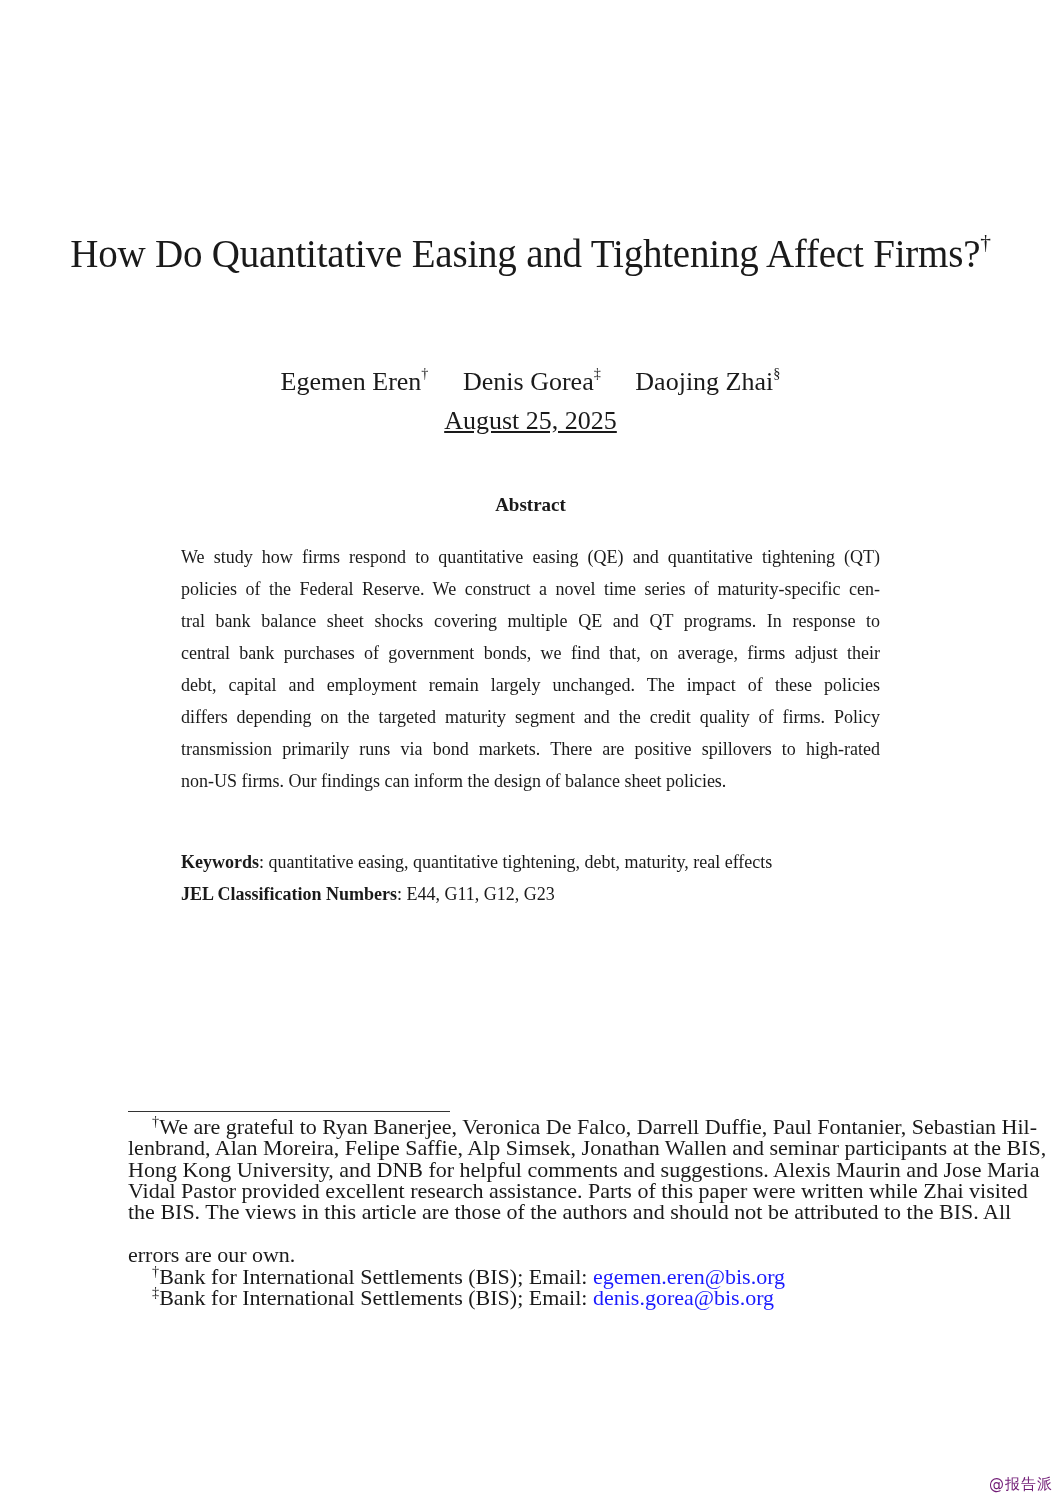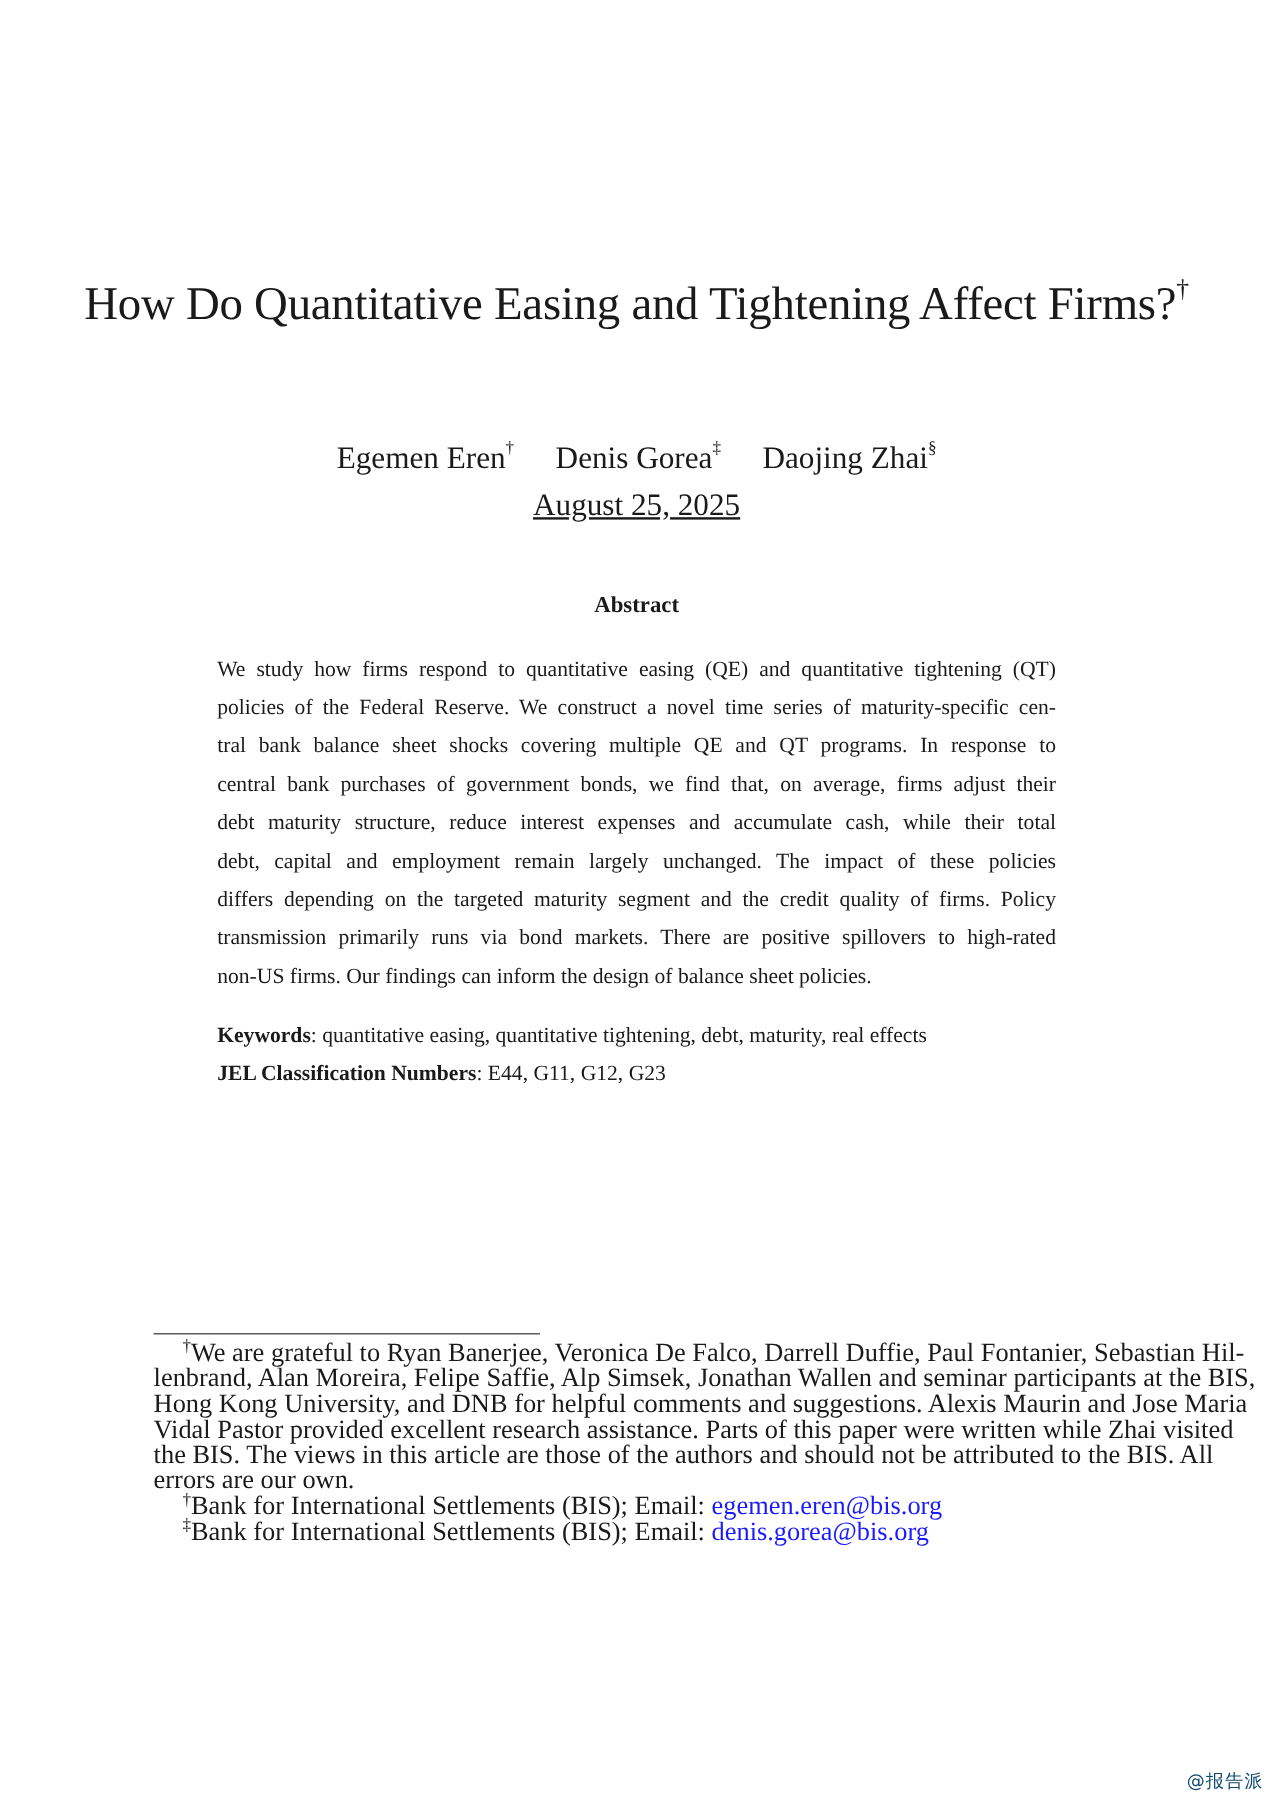--- a/index.html
+++ b/index.html
@@ -110,38 +110,38 @@
       line-height: 21.3px;
     }
     .fn-line {
       display: block;
       white-space: nowrap;
       text-align: justify;
       text-align-last: justify;
       height: 21.3px;
     }
     .fn-line.indent { padding-left: 24px; }
-    .fn-line.last { text-align-last: left; }
+    .fn-line.last { text-align-last: left; margin-top: 22px; }
     .fn-line.short { text-align-last: left; }
     .fn-mark {
       font-size: 0.65em;
       vertical-align: 0.55em;
       line-height: 0;
     }
     a.email {
       color: #1a1aff;
       text-decoration: none;
     }
     .watermark {
       position: absolute;
       right: 8px;
       bottom: 6px;
       font-family: "DejaVu Sans", sans-serif;
       font-size: 15px;
-      color: #0c4a6e;
+      color: #701a75;
       letter-spacing: 1px;
     }
   </style>
 </head>
 <body>
 
 <div class="page">
 
   <h1 class="title" style="margin:0;font-weight:normal;">
     <span>How Do Quantitative Easing and Tightening Affect Firms?</span><sup>†</sup>
@@ -155,21 +155,20 @@
 
   <div class="date">August 25, 2025</div>
 
   <div class="abstract-heading">Abstract</div>
 
   <div class="abstract-body">
     <span class="abstract-line">We study how firms respond to quantitative easing (QE) and quantitative tightening (QT)</span>
     <span class="abstract-line">policies of the Federal Reserve. We construct a novel time series of maturity-specific cen-</span>
     <span class="abstract-line">tral bank balance sheet shocks covering multiple QE and QT programs. In response to</span>
     <span class="abstract-line">central bank purchases of government bonds, we find that, on average, firms adjust their</span>
-    <span class="abstract-line">debt maturity structure, reduce interest expenses and accumulate cash, while their total</span>
     <span class="abstract-line">debt, capital and employment remain largely unchanged. The impact of these policies</span>
     <span class="abstract-line">differs depending on the targeted maturity segment and the credit quality of firms. Policy</span>
     <span class="abstract-line">transmission primarily runs via bond markets. There are positive spillovers to high-rated</span>
     <span class="abstract-line last">non-US firms. Our findings can inform the design of balance sheet policies.</span>
   </div>
 
   <div class="meta">
     <span class="meta-row"><span class="meta-label">Keywords</span><span>: quantitative easing, quantitative tightening, debt, maturity, real effects</span></span>
     <span class="meta-row"><span class="meta-label">JEL Classification Numbers</span><span>: E44, G11, G12, G23</span></span>
   </div>

